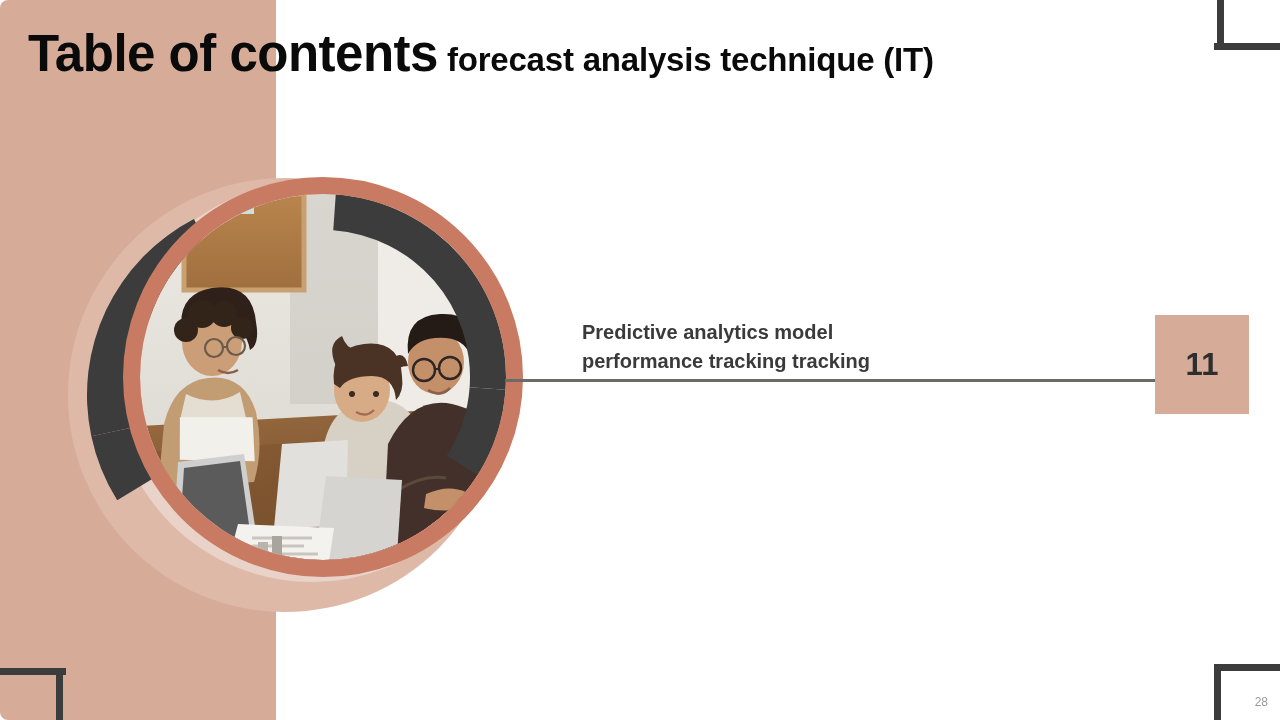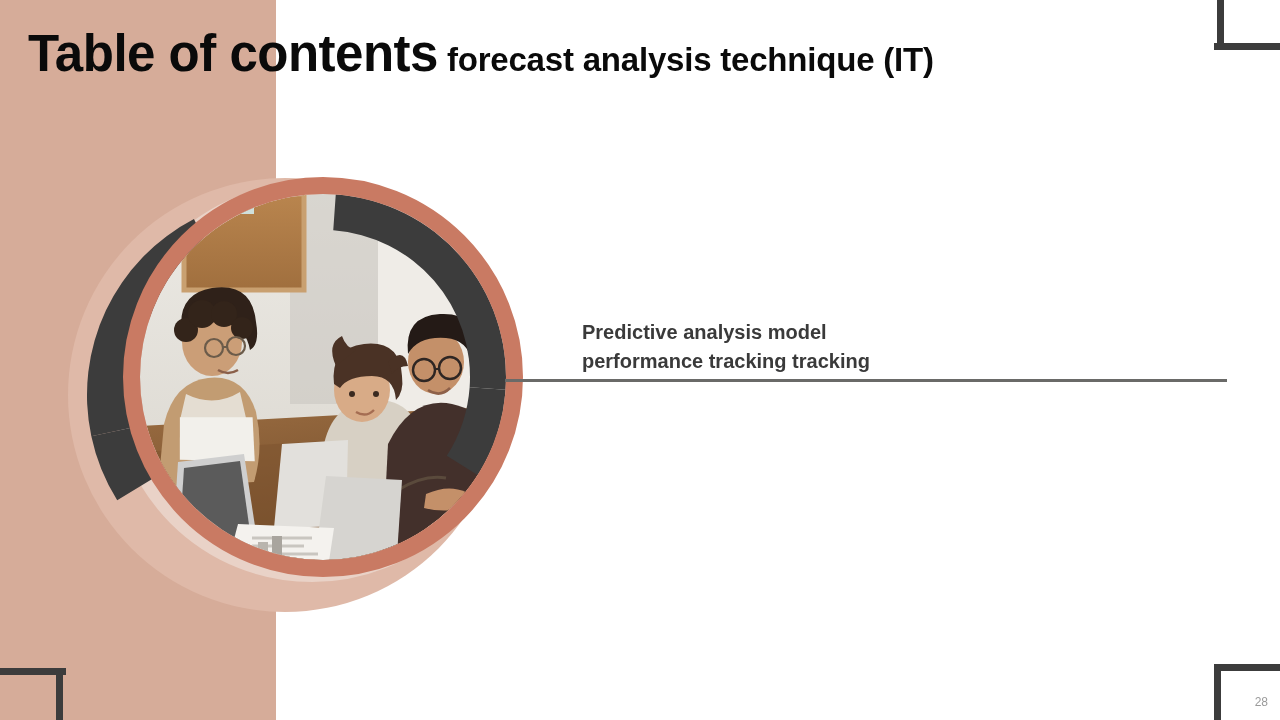--- a/index.html
+++ b/index.html
@@ -9,20 +9,21 @@
   }
   body {
     font-family: "Liberation Sans", sans-serif;
   }
   .slide {
     position: relative;
     width: 1280px;
     height: 720px;
     background: #ffffff;
     overflow: hidden;
+    border-radius: 8px;
   }
 
   
   .left-panel {
     position: absolute;
     left: 0;
     top: 0;
     width: 276px;
     height: 720px;
     background: #d6ac99;
@@ -342,20 +343,23 @@
         <path d="M 366 183 a 183 183 0 0 1 -22 87 l -32 -17 a 147 147 0 0 0 18 -70 z" fill="#3c3c3c" transform="rotate(4 183 183)"></path>
       </svg>
     </div>
 
     <div class="main-ring"></div>
   </div>
 
   <div class="connector"></div>
 
   <div class="entry-text">
-    <div>Predictive analysis model</div>
+    <div>Predictive analytics model</div>
     <div>performance tracking tracking</div>
   </div>
 
+  <div class="badge">
+    <div class="badge-num">11</div>
+  </div>
 
   <div class="page-num">28</div>
 
 </div>
 
 </body></html>

